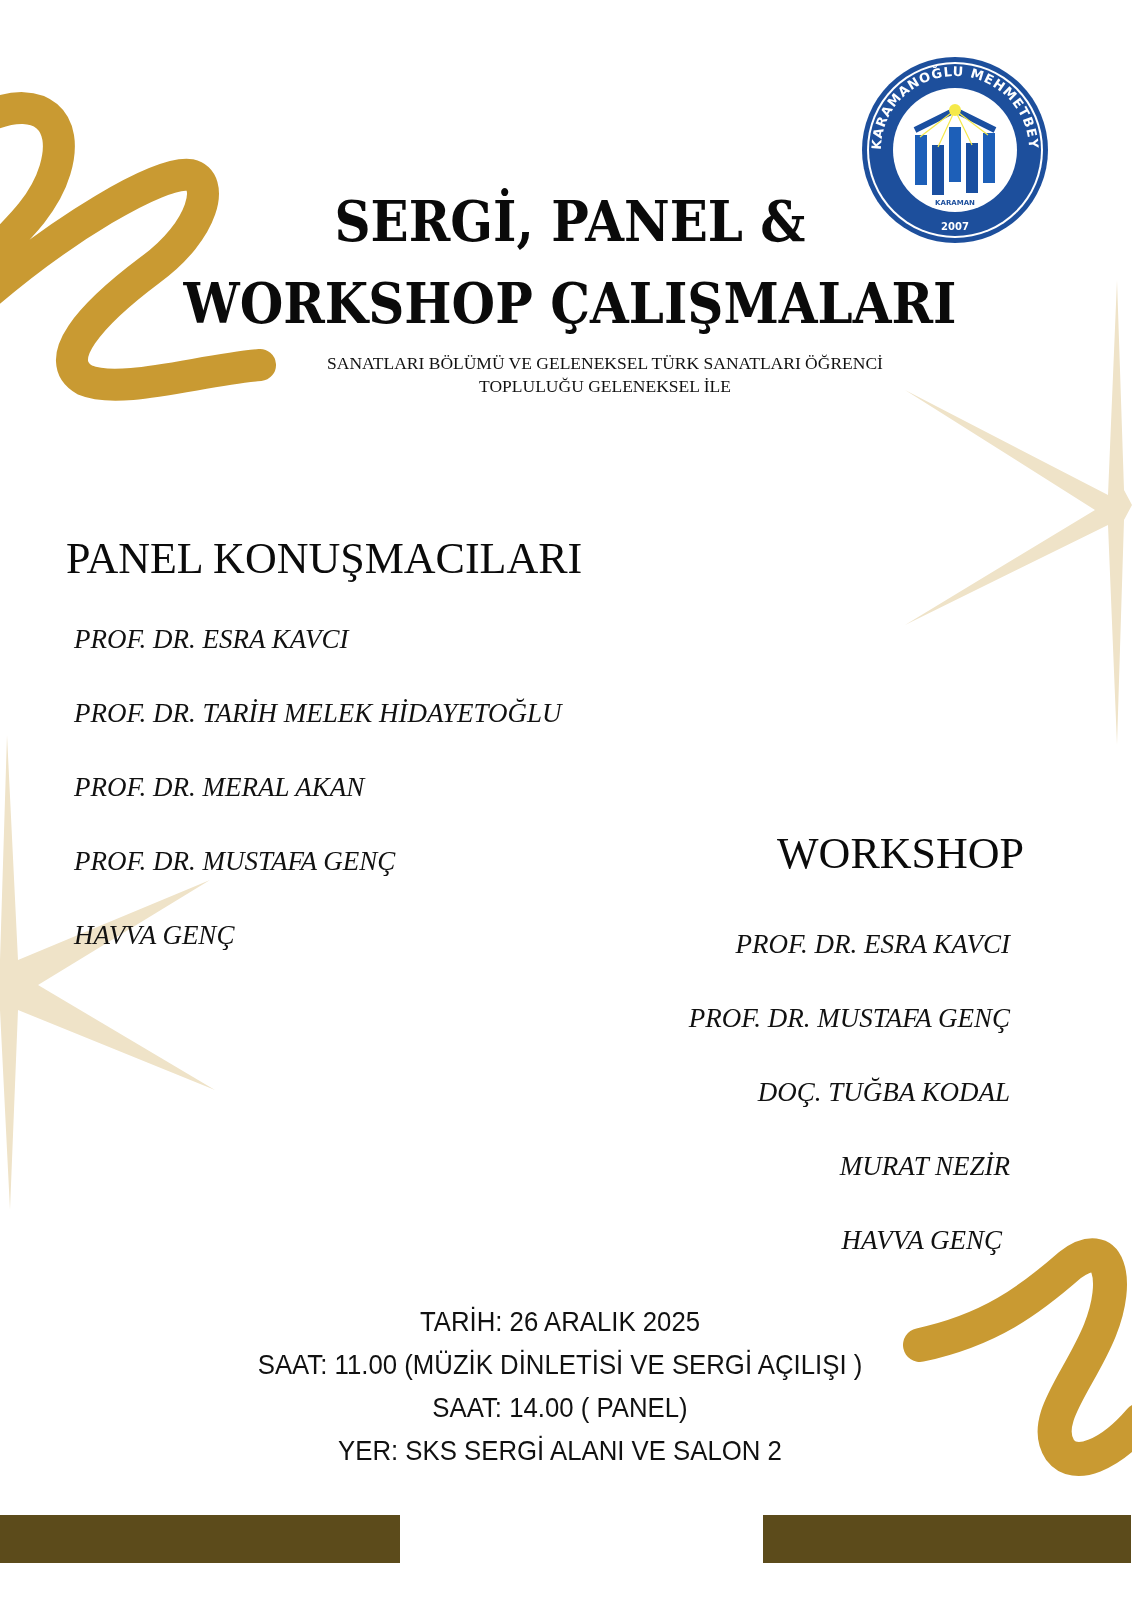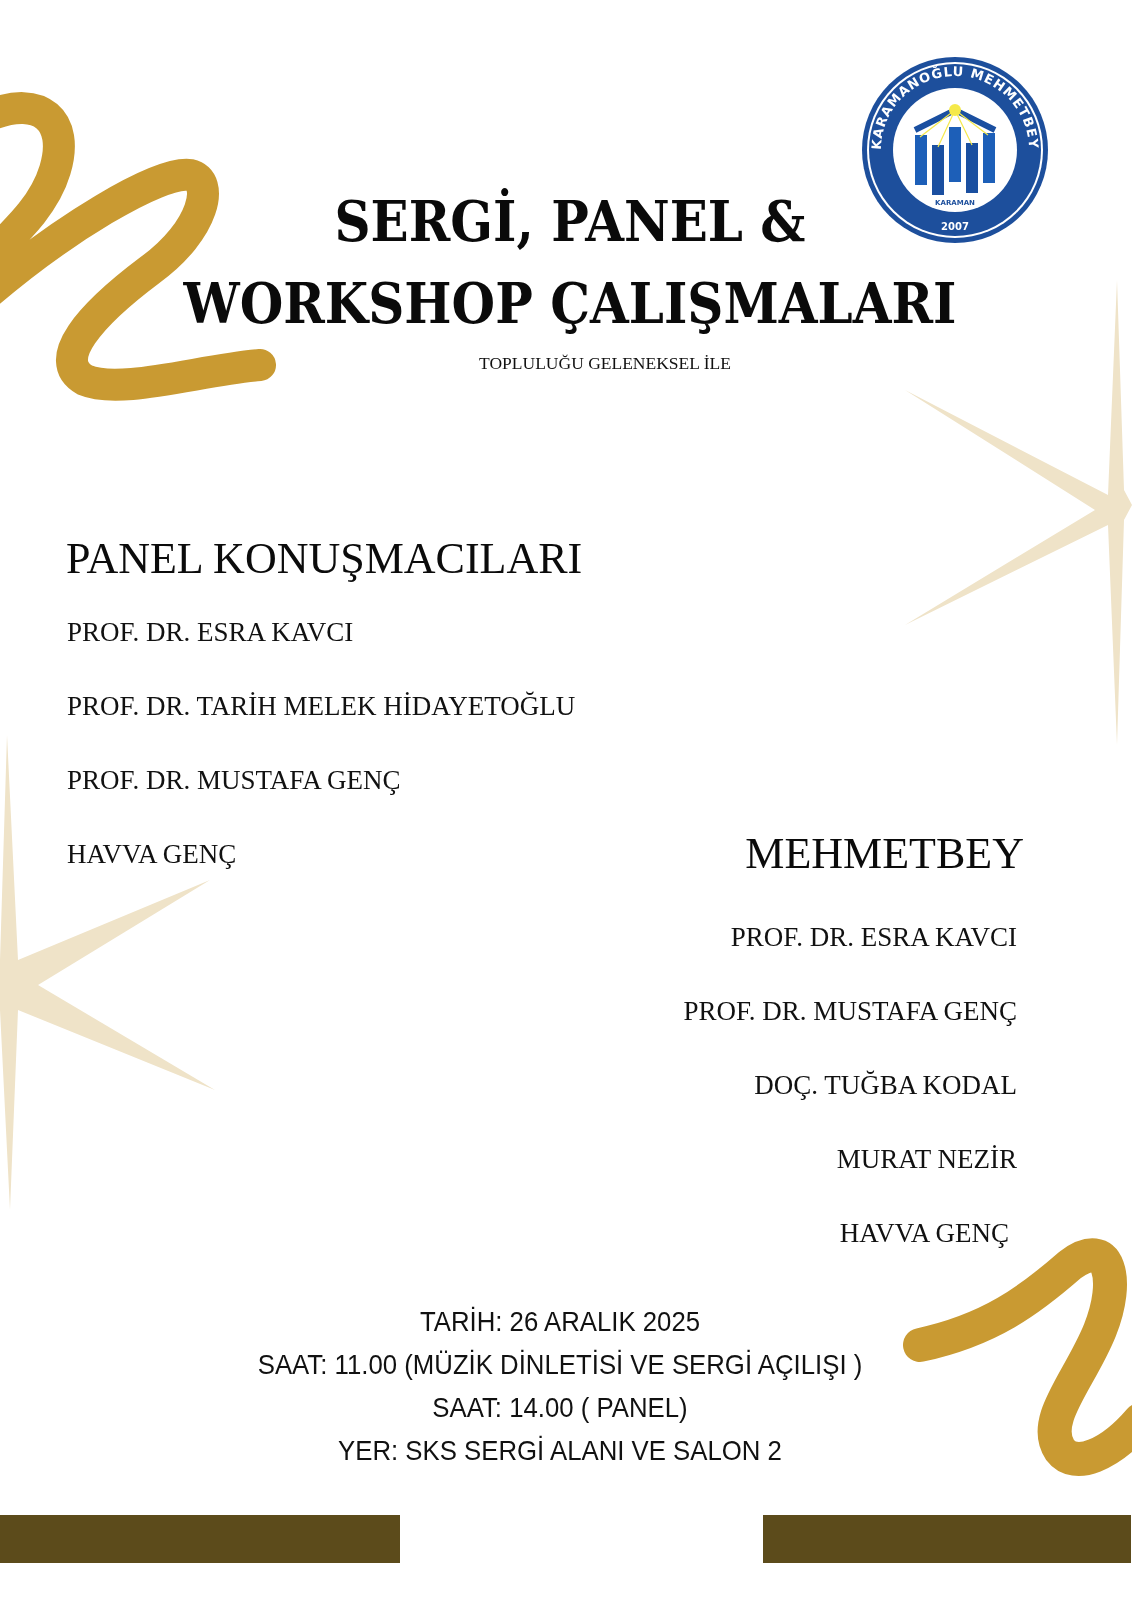--- a/index.html
+++ b/index.html
@@ -20,21 +20,21 @@
   .title.l2 { top: 270px; }
   .subtitle {
     position: absolute; left: 270px; width: 670px; top: 352px; text-align: center;
     font-size: 17.5px; line-height: 23px; color: #111;
   }
   .section-h {
     position: absolute; font-weight: 400; font-size: 44px; color: #0b0b0b;
   }
   .panel-h { left: 66px; top: 533px; }
   .ws-h { right: 108px; top: 828px; }
-  .names { position: absolute; list-style: none; margin: 5px; padding: 0; }
+  .names { position: absolute; list-style: none; margin: 12px; padding: 0; font-style: italic; }
   .names li { font-size: 27px; height: 74px; line-height: 30px; white-space: nowrap; color: #111; }
   .panel-list { left: 62px; top: 612px; }
   .ws-list { right: 110px; top: 917px; text-align: right; }
   .ws-list li.last { padding-right: 8px; }
   .info {
     position: absolute; left: 150px; width: 820px; top: 1300px; text-align: center;
     font-family: "Liberation Sans", "DejaVu Sans", sans-serif;
     font-size: 28px; line-height: 43px; color: #111;
     transform: scaleX(0.92); transform-origin: center;
   }
@@ -87,32 +87,34 @@
     </g>
     <text x="95" y="150" text-anchor="middle" font-family="DejaVu Sans, sans-serif" font-size="7" font-weight="700" fill="#1d4f9c">KARAMAN</text>
     <text x="95" y="175" text-anchor="middle" font-family="DejaVu Sans, sans-serif" font-size="10" font-weight="700" fill="#ffffff">2007</text>
   </svg>
 </div>
 
 <div class="title l1">SERGİ, PANEL &amp;</div>
 <div class="title l2">WORKSHOP ÇALIŞMALARI</div>
 
 <div class="subtitle">
+  <div>SANATLARI BÖLÜMÜ VE GELENEKSEL TÜRK SANATLARI ÖĞRENCİ</div>
   <div>TOPLULUĞU GELENEKSEL İLE</div>
 </div>
 
 <div class="section-h panel-h">PANEL KONUŞMACILARI</div>
 <ul class="names panel-list">
   <li>PROF. DR. ESRA KAVCI</li>
   <li>PROF. DR. TARİH MELEK HİDAYETOĞLU</li>
+  <li>PROF. DR. MERAL AKAN</li>
   <li>PROF. DR. MUSTAFA GENÇ</li>
   <li>HAVVA GENÇ</li>
 </ul>
 
-<div class="section-h ws-h">MEHMETBEY</div>
+<div class="section-h ws-h">WORKSHOP</div>
 <ul class="names ws-list">
   <li>PROF. DR. ESRA KAVCI</li>
   <li>PROF. DR. MUSTAFA GENÇ</li>
   <li>DOÇ. TUĞBA KODAL</li>
   <li>MURAT NEZİR</li>
   <li class="last">HAVVA GENÇ</li>
 </ul>
 
 <div class="info">
   <div>TARİH: 26 ARALIK 2025</div>

